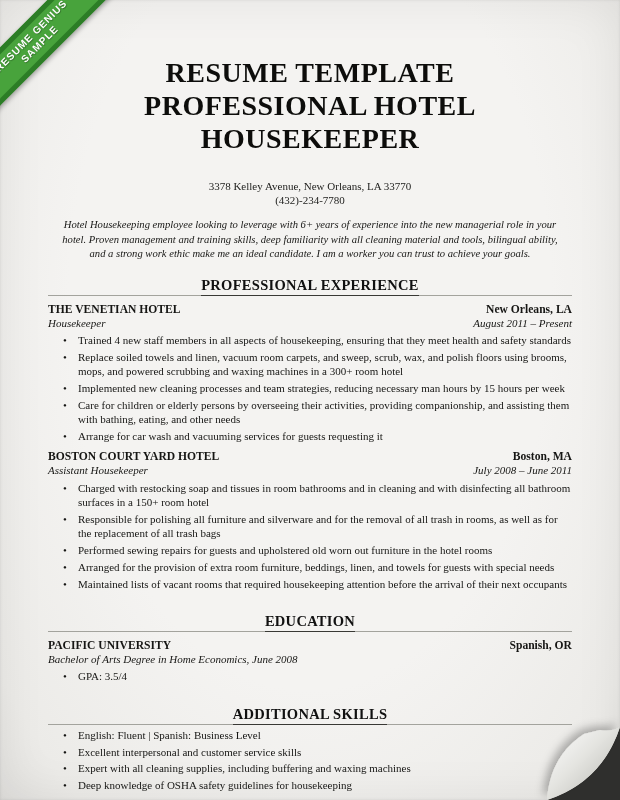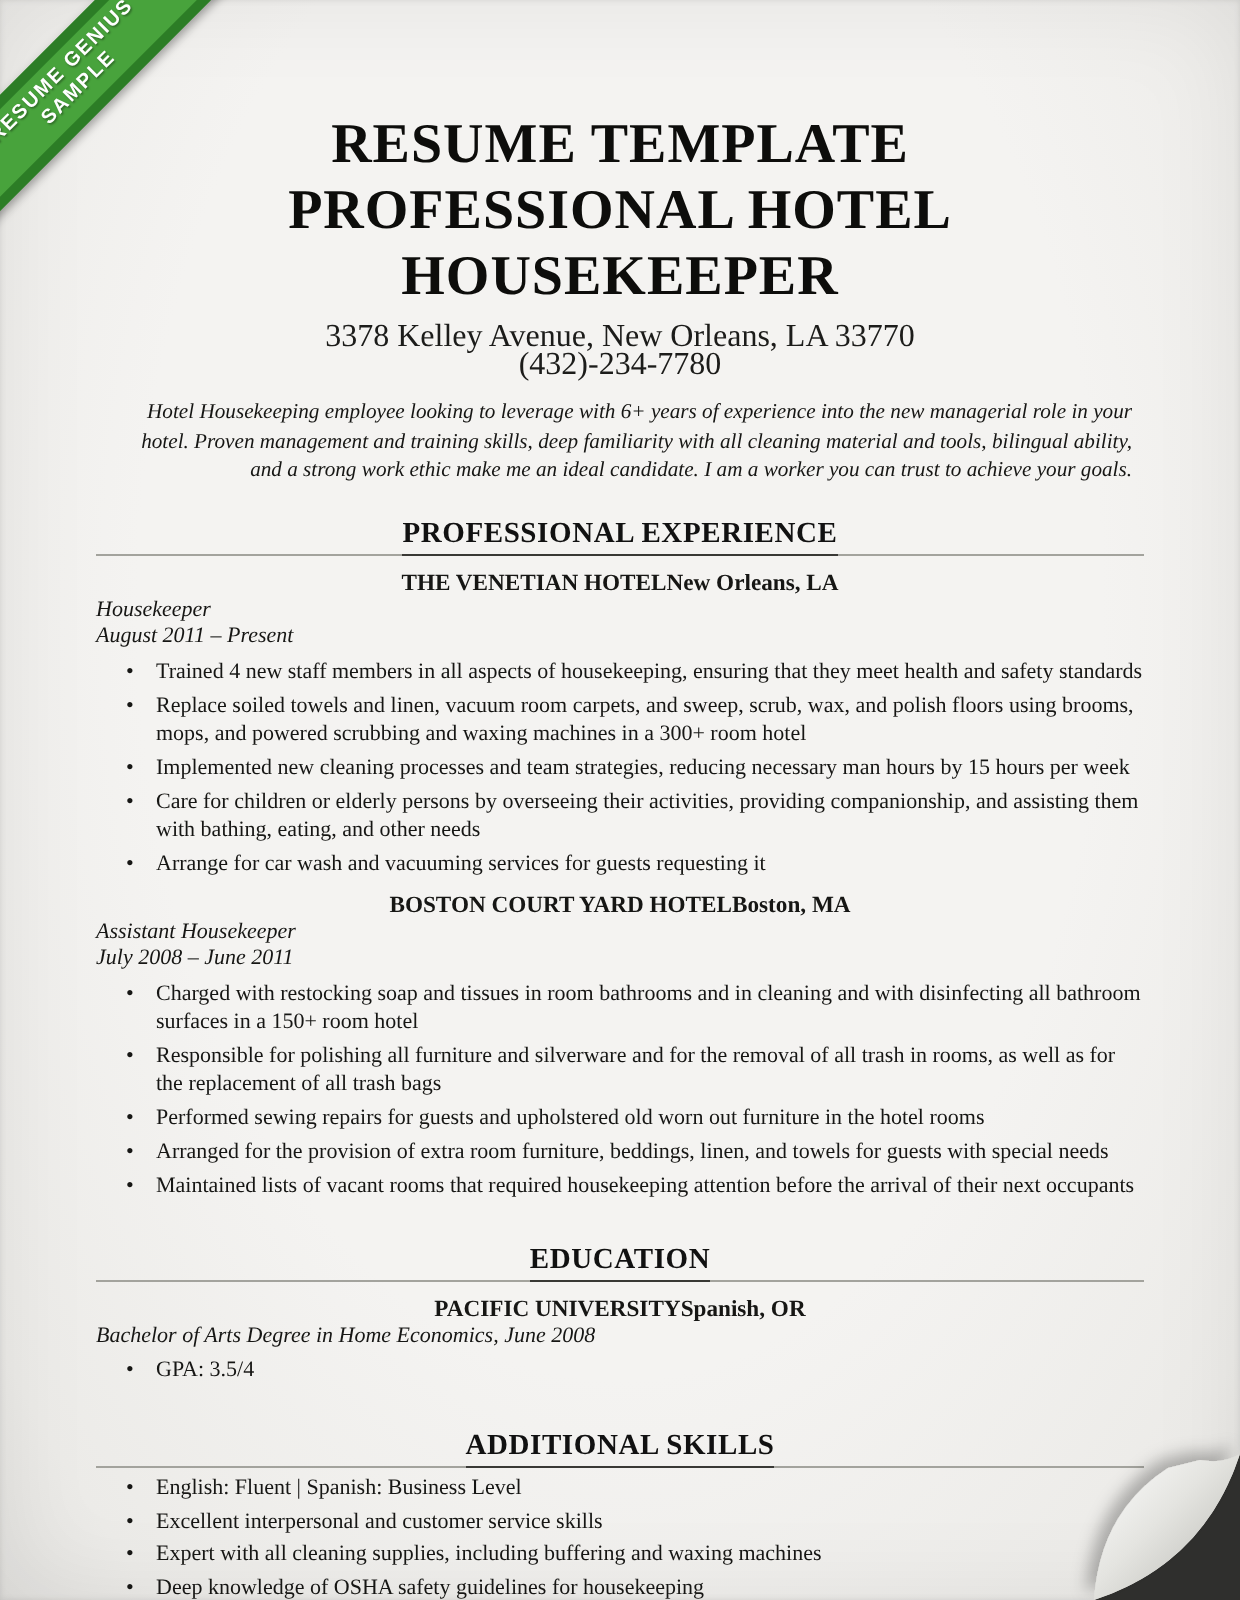--- a/index.html
+++ b/index.html
@@ -18,52 +18,52 @@
     box-shadow: inset 0 0 50px rgba(0,0,0,0.07), inset 0 0 3px rgba(0,0,0,0.10);
   }
   .content { padding: 56px 48px 0 48px; }
 
   
   .title {
     margin: 0; text-align: center;
     font-size: 28px; line-height: 33px; font-weight: bold;
     letter-spacing: 0.5px; color: #0d0d0b;
   }
-  .contact { margin-top: 7px; text-align: center; font-size: 16px; line-height: 13.5px; color: #1c1c1a; }
+  .contact { margin-top: 25px; text-align: center; font-size: 11px; line-height: 13.5px; color: #1c1c1a; }
 
   
   .summary {
     margin-top: 11px; padding: 0 6px;
-    text-align: right; font-style: italic;
+    text-align: center; font-style: italic;
     font-size: 10.6px; line-height: 1.38;
   }
 
   
   .section-head {
     margin-top: 15px;
     font-size: 14.5px; font-weight: bold; letter-spacing: 0.3px;
     border-bottom: 1px solid #a3a39d;
     color: #111;
     text-align: center;
   }
   .section-head span {
     display: inline-block;
     border-bottom: 1px solid #393935;
     margin-bottom: -1px; padding-bottom: 1px;
   }
   .edu-head, .skills-head { margin-top: 22px; }
 
   .job-head {
-    display: flex; justify-content: center;
+    display: flex; justify-content: space-between;
     font-weight: bold; font-size: 11.6px; line-height: 14px;
     margin-top: 7px;
   }
   .job-sub {
     display: flex; justify-content: space-between;
-    font-style: italic; font-size: 11px; line-height: 13.5px; flex-direction: column;
+    font-style: italic; font-size: 11px; line-height: 13.5px;
   }
   ul.bullets {
     margin: 3px 0 0 0; padding: 0 0 0 30px;
     list-style: none;
     font-size: 11px; line-height: 14.3px;
   }
   ul.bullets li { position: relative; margin-bottom: 2.5px; }
   ul.bullets li::before { content: "\2022"; position: absolute; left: -15px; }
   .skills-list { margin-top: 7px; }
   .skills-list li { margin-bottom: 4px; }

